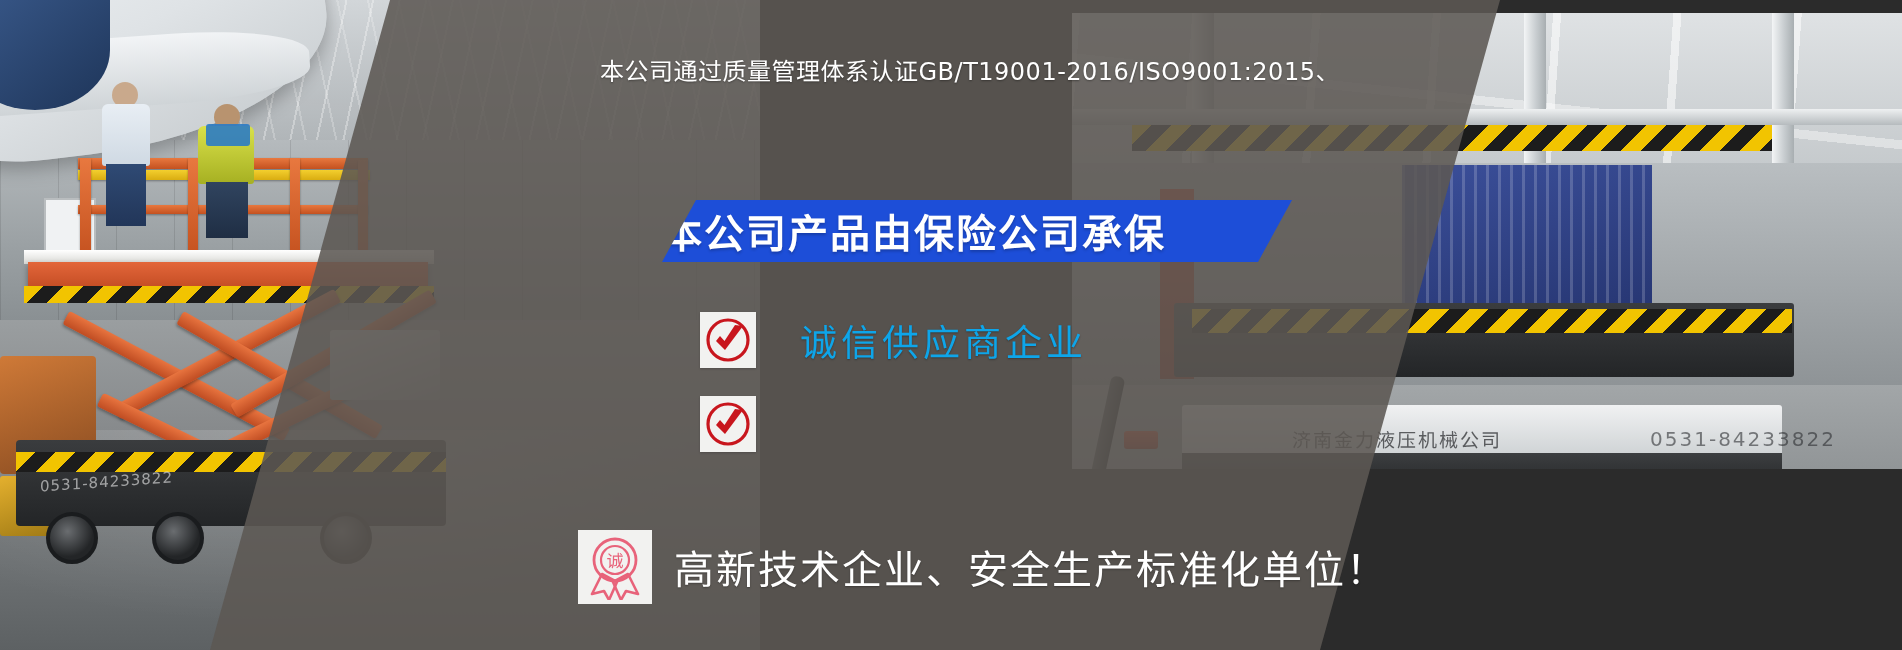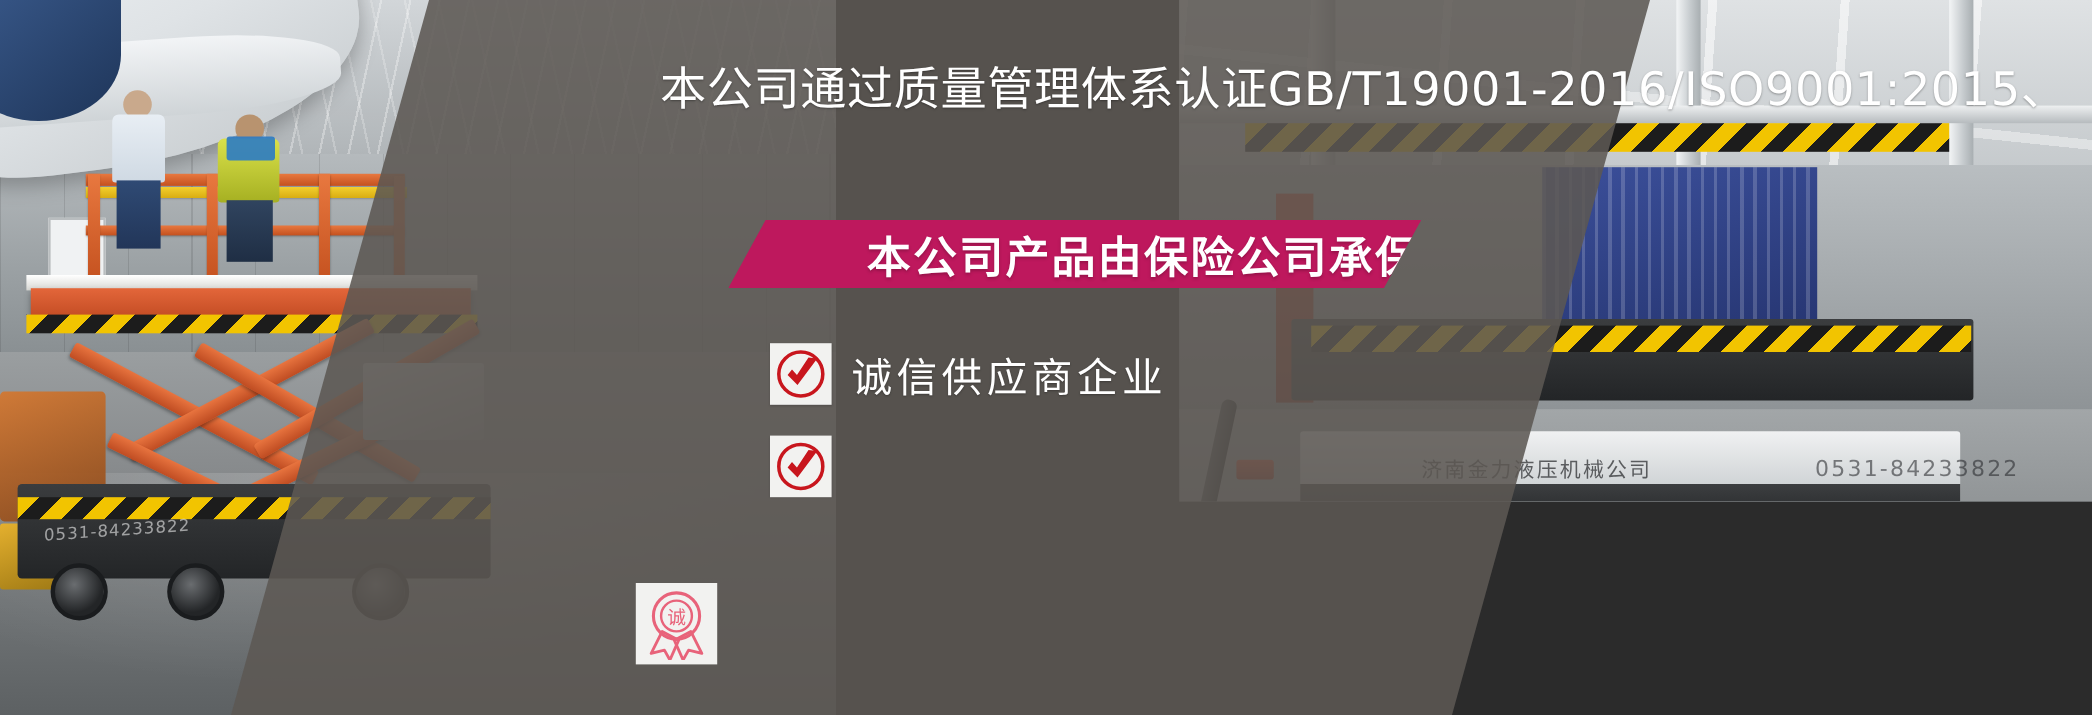--- a/index.html
+++ b/index.html
@@ -165,21 +165,21 @@
 
   
   .clutter1 { position:absolute; left: 0; top: 356px; width: 96px; height: 118px; background: linear-gradient(160deg,#d4772f,#8a4718); border-radius:4px; opacity:.92;}
   .clutter2 { position:absolute; left: 330px; top: 330px; width: 110px; height: 70px; background: linear-gradient(160deg,#c9ccce,#92989b); border-radius:3px;}
   .clutter3 { position:absolute; left: 44px; top: 198px; width: 52px; height: 66px; background:#f0f2f3; border:2px solid #b9bdbf;}
   .clutter4 { position:absolute; left: 0px;  top: 476px; width: 70px;  height: 60px; background: linear-gradient(160deg,#e4b02e,#9b7613); border-radius:3px;}
 
   
   .photo-right {
     position: absolute;
-    right: 0; top: 0;
+    right: 0; top: 13px;
     width: 830px; height: 456px;
     overflow: hidden;
     background:
       linear-gradient(to bottom, rgba(0,0,0,0) 55%, rgba(0,0,0,.35) 100%),
       linear-gradient(185deg, #d6d9db 0%, #c4c8cb 26%, #b1b6b9 48%, #9a9fa2 66%, #83888b 84%, #707578 100%);
   }
   .rp-frame {
     position: absolute; left: 0; top: 0; width: 100%; height: 210px;
     background:
       repeating-linear-gradient(94deg, rgba(255,255,255,.55) 0 8px, rgba(0,0,0,0) 8px 120px),
@@ -265,37 +265,37 @@
   }
   .overlay-inner {
     position: absolute; left: 0; top: 0; width: 100%; height: 100%;
   }
 
   
   .headline {
     position: absolute;
     left: 600px;
     color: #ffffff;
-    font-size: 42px;
+    font-size: 24px;
     line-height: 1;
     letter-spacing: 0.5px;
     white-space: nowrap;
     text-shadow: 0 1px 2px rgba(0,0,0,.35);
   }
   .headline.l1 { top: 60px; }
   .headline.l2 { top: 128px; left: 600px; }
 
   
   .ribbon {
     position: absolute;
     left: 662px; top: 200px;
     width: 630px; height: 62px;
-    background: #be185d;
+    background: #1d4ed8;
     clip-path: polygon(34px 0, 100% 0, calc(100% - 34px) 100%, 0 100%);
-    display: flex; align-items: center; justify-content: flex-end;
+    display: flex; align-items: center; justify-content: flex-start;
   }
   .ribbon-text {
     color: #ffffff;
     font-size: 40px;
     font-weight: bold;
     letter-spacing: 2px;
     white-space: nowrap;
     text-shadow: 0 2px 3px rgba(0,0,0,.22);
   }
 
@@ -310,22 +310,22 @@
     height: 84px;
   }
   .check-icon {
     width: 56px; height: 56px;
     background: #f2f2f0;
     display: flex; align-items: center; justify-content: center;
     flex: 0 0 auto;
     box-shadow: 0 1px 2px rgba(0,0,0,.18);
   }
   .check-label {
-    margin-left: 18px;
-    color: #ffffff;
+    margin-left: 44px;
+    color: #0ea5e9;
     font-size: 37px;
     letter-spacing: 4px;
     white-space: nowrap;
     text-shadow: 0 1px 2px rgba(0,0,0,.3);
   }
 
   
   .award-row {
     position: absolute;
     left: 578px; top: 530px;
@@ -465,16 +465,17 @@
     <div class="award-row">
       <span class="award-icon">
         <svg width="66" height="66" viewBox="0 0 66 66" aria-hidden="true">
           <path d="M20 40 L10 60 L22 57 L27 66 L35 48 Z" fill="none" stroke="#e8637a" stroke-width="2.6" stroke-linejoin="round"></path>
           <path d="M46 40 L56 60 L44 57 L39 66 L31 48 Z" fill="none" stroke="#e8637a" stroke-width="2.6" stroke-linejoin="round"></path>
           <circle cx="33" cy="26" r="21" fill="none" stroke="#e8637a" stroke-width="2.8"></circle>
           <circle cx="33" cy="26" r="14" fill="none" stroke="#e8637a" stroke-width="2.2"></circle>
           <text x="33" y="33" text-anchor="middle" font-size="17" fill="#e8637a" font-family="DejaVu Sans, sans-serif">诚</text>
         </svg>
       </span>
+      <span class="award-label">高新技术企业、安全生产标准化单位！</span>
     </div>
 
   </div>
 </div>
 
 </body></html>

